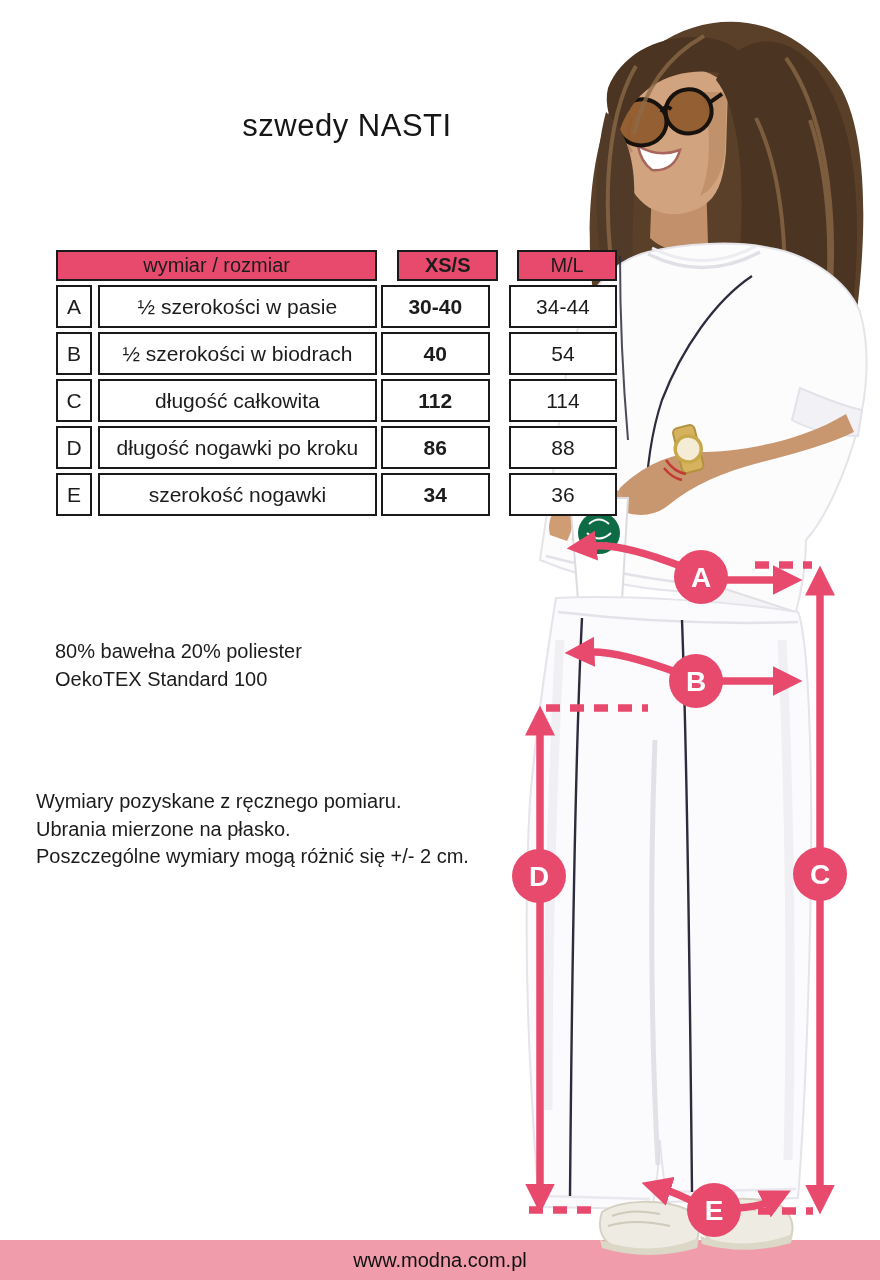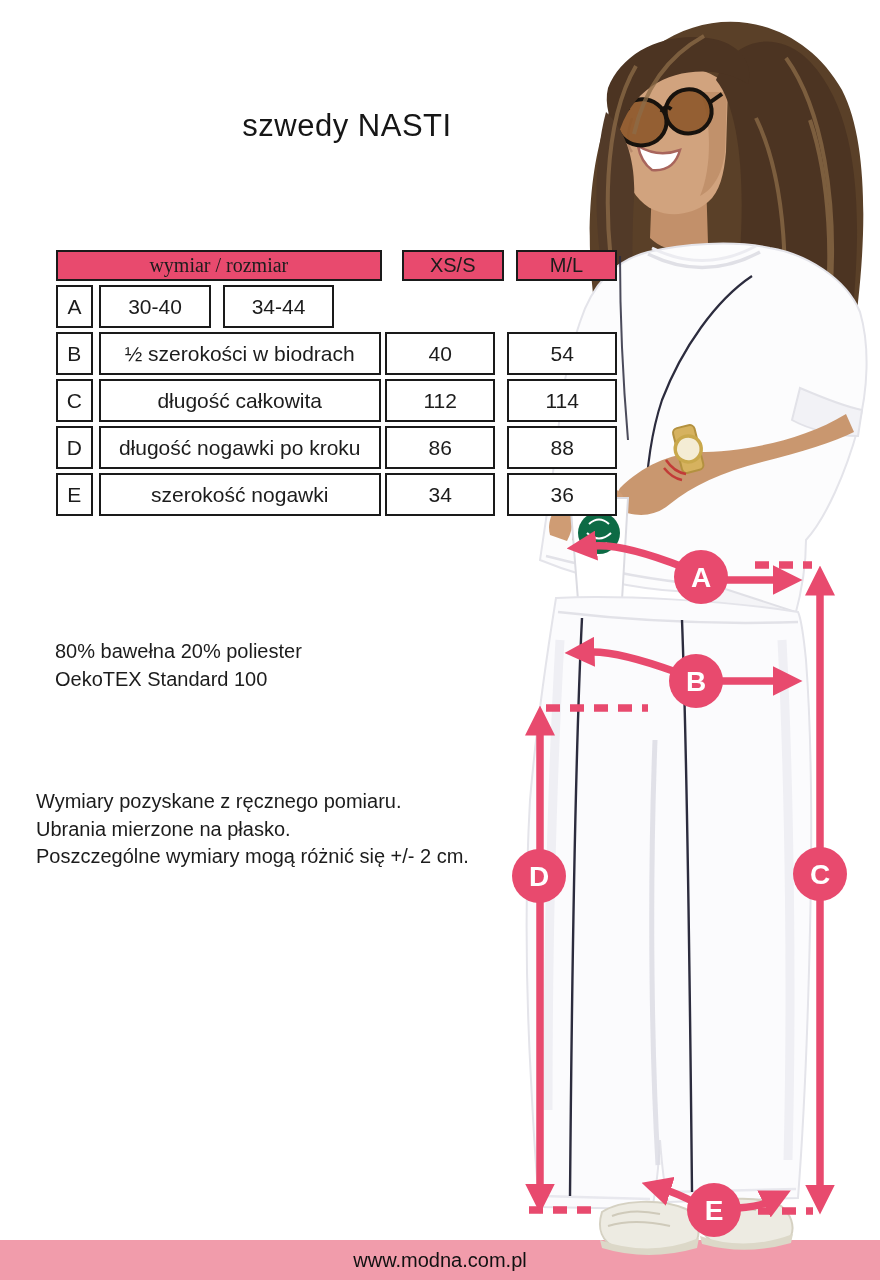--- a/index.html
+++ b/index.html
@@ -19,22 +19,22 @@
 
   
   .size-table { position:absolute; left:56px; top:250px; width:561px; z-index:4; }
   .trow { display:flex; margin-bottom:4px; }
   .cell {
     border:2px solid #1a1a1a; background:#ffffff;
     display:flex; align-items:center; justify-content:center;
     height:43px; font-size:21px; color:#1c1c1c;
   }
   .head .cell { background:#e84a6e; height:31px; font-size:20px; }
-  .c-merged { width:358px; margin-right:20px;font-family:Liberation Serif, serif; }
-  .c-s1 { width:112px; margin-right:12px; }
+  .c-merged { width:358px; margin-right:20px; }
+  .c-s1 { width:112px; margin-right:19px;font-weight:bold; }
   .c-s2 { width:111px; }
   .c-letter { width:37px; margin-right:6px; }
   .c-name { width:286px; margin-right:4px; }
 
   
   .fabric-info {
     position:absolute; left:55px; top:637px; z-index:4;
     font-size:20px; line-height:28px; color:#1c1c1c;
   }
   .fabric-info sup { font-size:13px; }
@@ -176,20 +176,21 @@
   <div class="title">szwedy NASTI</div>
 
   <div class="size-table">
     <div class="trow head">
       <div class="cell c-merged">wymiar / rozmiar</div>
       <div class="cell c-s1">XS/S</div>
       <div class="cell c-s2">M/L</div>
     </div>
     <div class="trow">
       <div class="cell c-letter">A</div>
+      <div class="cell c-name">½ szerokości w pasie</div>
       <div class="cell c-s1">30-40</div>
       <div class="cell c-s2">34-44</div>
     </div>
     <div class="trow">
       <div class="cell c-letter">B</div>
       <div class="cell c-name">½ szerokości w biodrach</div>
       <div class="cell c-s1">40</div>
       <div class="cell c-s2">54</div>
     </div>
     <div class="trow">

